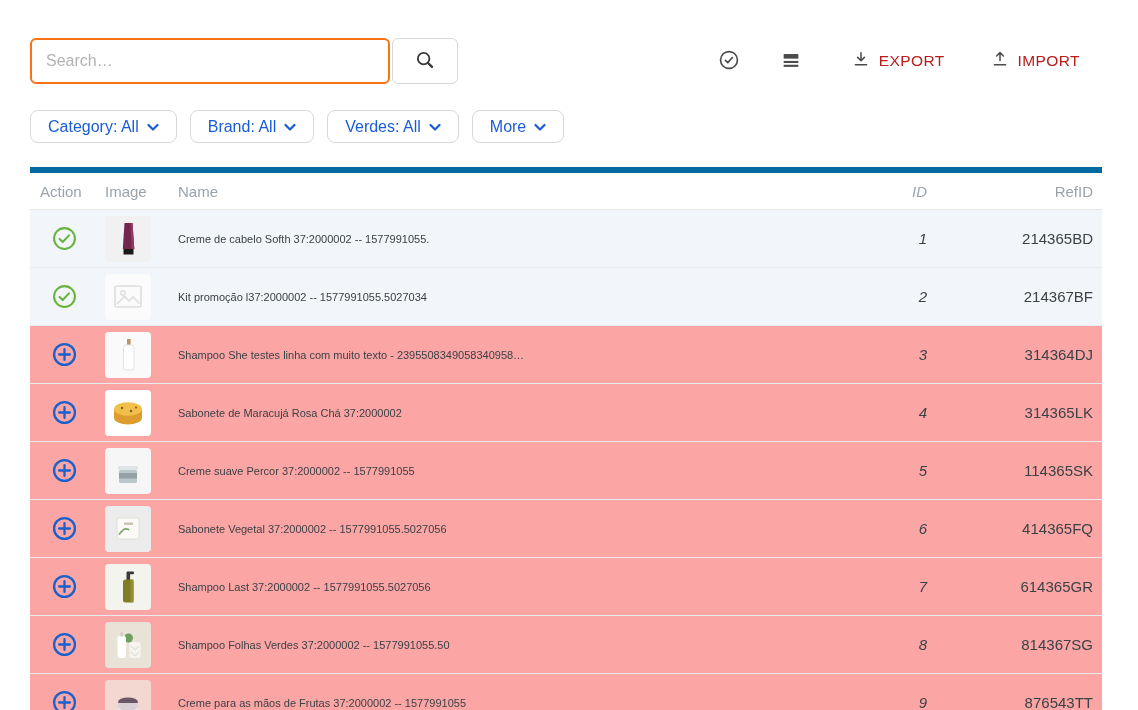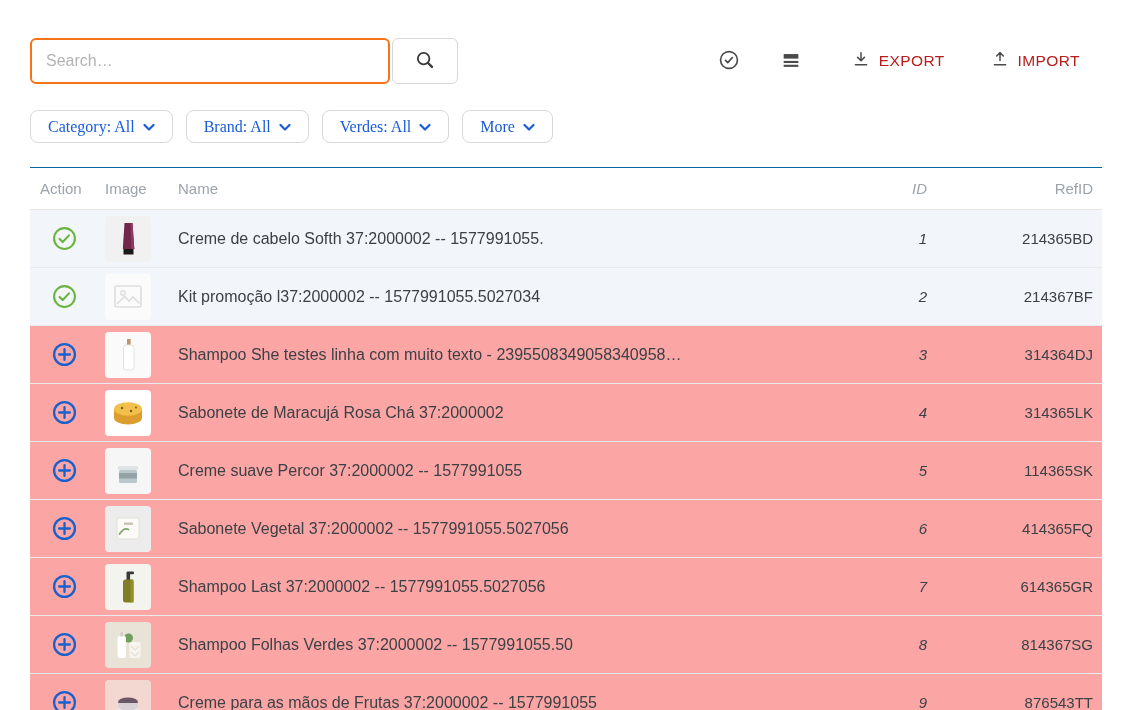--- a/index.html
+++ b/index.html
@@ -26,42 +26,42 @@
   .text-btn {
     background:none; border:none; cursor:pointer; display:flex; align-items:center; gap:9px;
     font-family:Liberation Sans, sans-serif; font-size:15.5px; color:#b91c1c; letter-spacing:.4px;
     margin-left:46px;
   }
   
   .filters { position:absolute; top:110px; left:30px; display:flex; gap:13px; }
   .chip {
     height:33px; padding:0 17px; border:1px solid #d8d8d8; border-radius:8px; background:#fff;
     display:flex; align-items:center; gap:8px; cursor:pointer;
-    font-family:Liberation Serif, serif; font-size:16px; color:#1a5cd6;
+    font-family:Liberation Sans, sans-serif; font-size:16px; color:#1a5cd6;
   }
   
   .table { position:absolute; top:167px; left:30px; width:1072px; }
   .thead, .trow {
     display:grid; grid-template-columns:68px 74px 1fr 65px 175px; align-items:center;
   }
   .thead {
-    height:43px; border-top:1px solid #0369a1; border-bottom:1px solid #e6e6e6;
+    height:43px; border-top:6px solid #0369a1; border-bottom:1px solid #e6e6e6;
     color:#9ba3ab; font-size:15px;
   }
   .thead .c-action { padding-left:10px; }
   .thead .c-image { padding-left:7px; }
   .thead .c-name  { padding-left:6px; }
   .c-id    { text-align:right;font-style:italic; }
   .c-refid { text-align:right; padding-right:9px; }
   .trow { height:58px; border-bottom:1px solid #e9ebee; background:#fca5a5; }
   .trow.selected { background:#f2f6fa; }
   .cell.action { display:flex; justify-content:center; }
   .action-btn { background:none; border:none; cursor:pointer; width:26px; height:26px; display:flex; align-items:center; justify-content:center; }
   .thumb { width:46px; height:46px; margin-left:7px; border-radius:4px; overflow:hidden; display:block; }
-  .cell.name { padding-left:6px; font-size:16px; color:#3c4146; white-space:nowrap; overflow:hidden; }
+  .cell.name { padding-left:6px; font-size:11px; color:#3c4146; white-space:nowrap; overflow:hidden; }
   .cell.c-id, .cell.c-refid { font-size:15px; color:#3c4146; }
 </style>
 </head>
 <body>
 
 <div class="page">
 
   <div class="topbar">
     <input class="search-input" type="text" placeholder="Search…" style="">
     <button class="search-btn">

